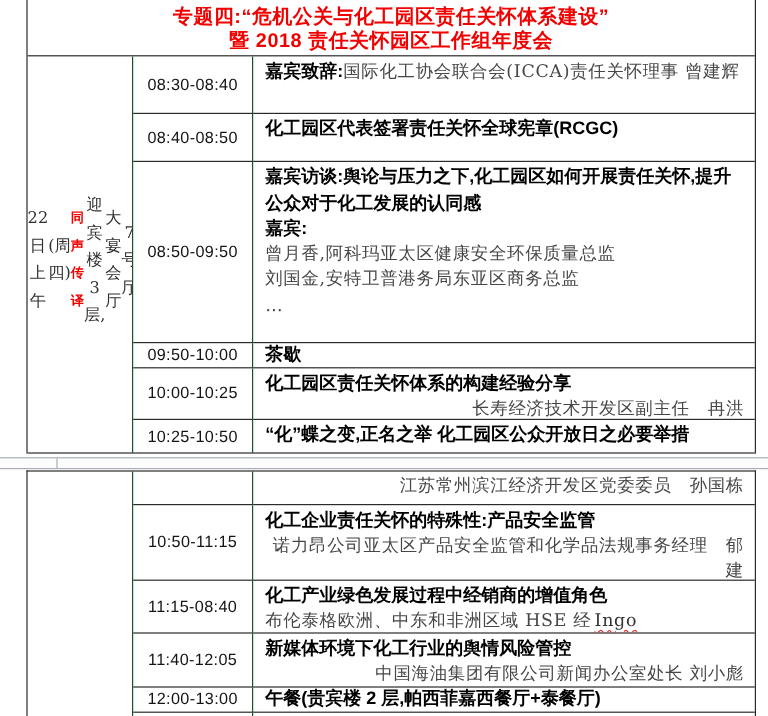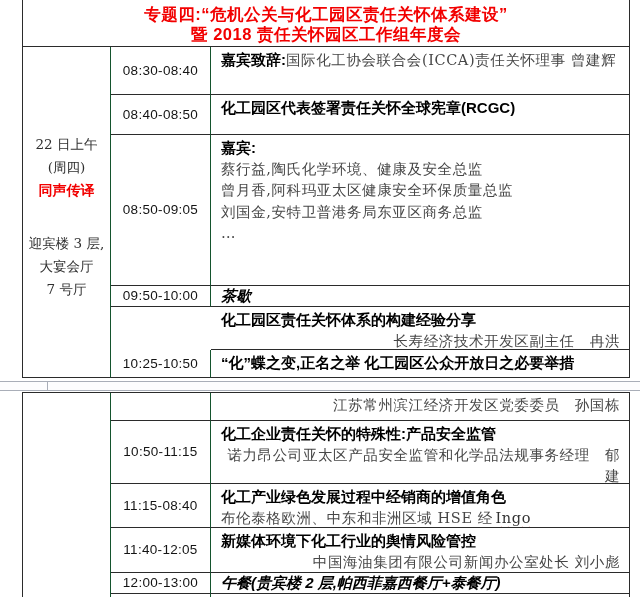--- a/index.html
+++ b/index.html
@@ -31,42 +31,42 @@
     text-align:center; padding-top:4px;
   }
   .title-line {
     color:#f20000; font-weight:bold; font-size:16.5px; line-height:20px;
     letter-spacing:0.5px;
   }
 
   
   .session-cell {
     grid-column:1; grid-row:2 / 8;
-    display:flex; flex-direction:column; justify-content:center; align-items:center;
+    display:flex; flex-direction:row; justify-content:space-between; align-items:center;
     text-align:center; font-family:"DejaVu Serif", serif;
     font-size:13.5px; color:#2f2f2f; line-height:23px; padding-top:10px;
   }
   .session-cell .red-note {
     font-family:"Liberation Sans", sans-serif;
-    color:#f20000; font-weight:bold; font-size:14px;
+    color:#f20000; font-weight:bold; font-size:11px;
   }
   .session-spacer { height:30px; }
   .session-cell-2 { grid-column:1; grid-row:1 / 7; }
 
   
   .time-cell {
     grid-column:2; display:flex; align-items:center; justify-content:center;
     font-size:13.5px; color:#141414; letter-spacing:0.3px; padding-bottom:1px;
   }
 
   
   .content-cell {
     grid-column:3; padding:2px 9px 0 10px; line-height:21.5px;
   }
-  .compact { padding-top:0; line-height:19px;font-style:italic; }
+  .compact { padding-top:0; line-height:19px; }
   .hd {
     font-family:"Liberation Sans", sans-serif; font-weight:bold;
     color:#000; font-size:15px;
   }
   .detail {
     font-family:"DejaVu Serif", serif; color:#474747;
     font-size:14.5px; letter-spacing:0.6px;
   }
   .right { display:block; text-align:right; }
   .split-line { display:flex; justify-content:space-between; align-items:baseline; }
@@ -110,34 +110,35 @@
     <div class="cell vline time-cell">08:30-08:40</div>
     <div class="cell content-cell">
       <span class="hd">嘉宾致辞:</span><span class="detail">国际化工协会联合会(ICCA)责任关怀理事 曾建辉</span>
     </div>
 
     <div class="cell vline time-cell">08:40-08:50</div>
     <div class="cell content-cell">
       <span class="hd">化工园区代表签署责任关怀全球宪章(RCGC)</span>
     </div>
 
-    <div class="cell vline time-cell">08:50-09:05</div>
+    <div class="cell vline time-cell">08:50-09:50</div>
     <div class="cell content-cell">
+      <div class="hd">嘉宾访谈:舆论与压力之下,化工园区如何开展责任关怀,提升公众对于化工发展的认同感</div>
       <div class="hd">嘉宾:</div>
-      <div class="detail">蔡行益,陶氏化学环境、健康及安全总监</div>
       <div class="detail">曾月香,阿科玛亚太区健康安全环保质量总监</div>
       <div class="detail">刘国金,安特卫普港务局东亚区商务总监</div>
       <div class="detail">…</div>
     </div>
 
     <div class="cell vline time-cell">09:50-10:00</div>
     <div class="cell content-cell compact">
       <span class="hd">茶歇</span>
     </div>
 
+    <div class="cell vline time-cell">10:00-10:25</div>
     <div class="cell content-cell">
       <div class="hd">化工园区责任关怀体系的构建经验分享</div>
       <span class="detail right">长寿经济技术开发区副主任　冉洪</span>
     </div>
 
     <div class="cell vline time-cell">10:25-10:50</div>
     <div class="cell content-cell">
       <span class="hd">“化”蝶之变,正名之举 化工园区公众开放日之必要举措</span>
     </div>
   </div>

